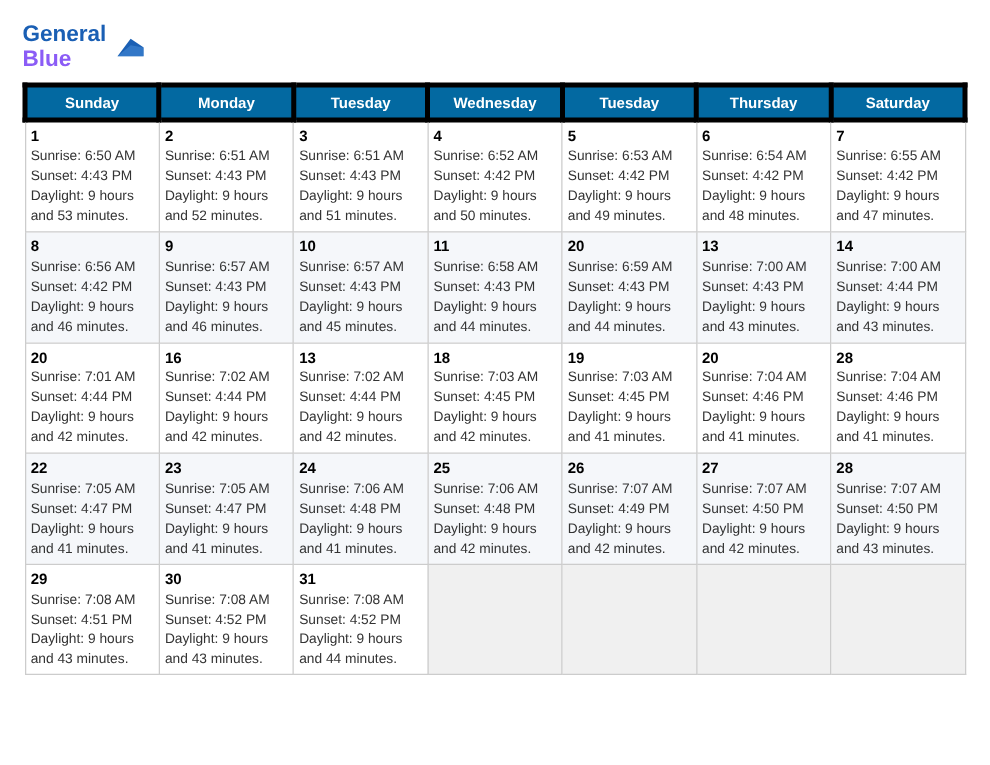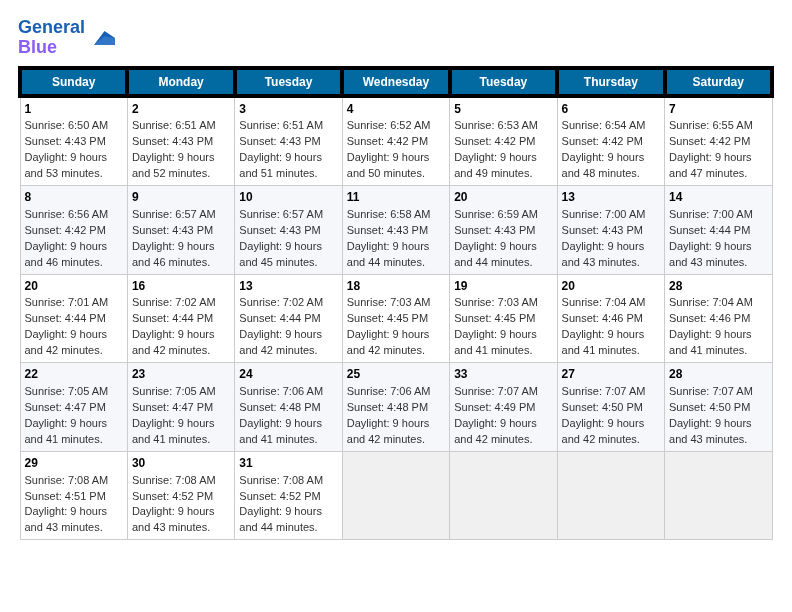--- a/index.html
+++ b/index.html
@@ -157,21 +157,21 @@
           <td><span class="day-num">18</span><span class="day-detail">Sunrise: 7:03 AM<br>Sunset: 4:45 PM<br>Daylight: 9 hours and 42 minutes.</span></td>
           <td><span class="day-num">19</span><span class="day-detail">Sunrise: 7:03 AM<br>Sunset: 4:45 PM<br>Daylight: 9 hours and 41 minutes.</span></td>
           <td><span class="day-num">20</span><span class="day-detail">Sunrise: 7:04 AM<br>Sunset: 4:46 PM<br>Daylight: 9 hours and 41 minutes.</span></td>
           <td><span class="day-num">28</span><span class="day-detail">Sunrise: 7:04 AM<br>Sunset: 4:46 PM<br>Daylight: 9 hours and 41 minutes.</span></td>
         </tr>
         <tr>
           <td><span class="day-num">22</span><span class="day-detail">Sunrise: 7:05 AM<br>Sunset: 4:47 PM<br>Daylight: 9 hours and 41 minutes.</span></td>
           <td><span class="day-num">23</span><span class="day-detail">Sunrise: 7:05 AM<br>Sunset: 4:47 PM<br>Daylight: 9 hours and 41 minutes.</span></td>
           <td><span class="day-num">24</span><span class="day-detail">Sunrise: 7:06 AM<br>Sunset: 4:48 PM<br>Daylight: 9 hours and 41 minutes.</span></td>
           <td><span class="day-num">25</span><span class="day-detail">Sunrise: 7:06 AM<br>Sunset: 4:48 PM<br>Daylight: 9 hours and 42 minutes.</span></td>
-          <td><span class="day-num">33</span><span class="day-detail">Sunrise: 7:07 AM<br>Sunset: 4:49 PM<br>Daylight: 9 hours and 42 minutes.</span></td>
+          <td><span class="day-num">26</span><span class="day-detail">Sunrise: 7:07 AM<br>Sunset: 4:49 PM<br>Daylight: 9 hours and 42 minutes.</span></td>
           <td><span class="day-num">27</span><span class="day-detail">Sunrise: 7:07 AM<br>Sunset: 4:50 PM<br>Daylight: 9 hours and 42 minutes.</span></td>
           <td><span class="day-num">28</span><span class="day-detail">Sunrise: 7:07 AM<br>Sunset: 4:50 PM<br>Daylight: 9 hours and 43 minutes.</span></td>
         </tr>
         <tr>
           <td><span class="day-num">29</span><span class="day-detail">Sunrise: 7:08 AM<br>Sunset: 4:51 PM<br>Daylight: 9 hours and 43 minutes.</span></td>
           <td><span class="day-num">30</span><span class="day-detail">Sunrise: 7:08 AM<br>Sunset: 4:52 PM<br>Daylight: 9 hours and 43 minutes.</span></td>
           <td><span class="day-num">31</span><span class="day-detail">Sunrise: 7:08 AM<br>Sunset: 4:52 PM<br>Daylight: 9 hours and 44 minutes.</span></td>
           <td class="empty-cell"></td>
           <td class="empty-cell"></td>
           <td class="empty-cell"></td>

